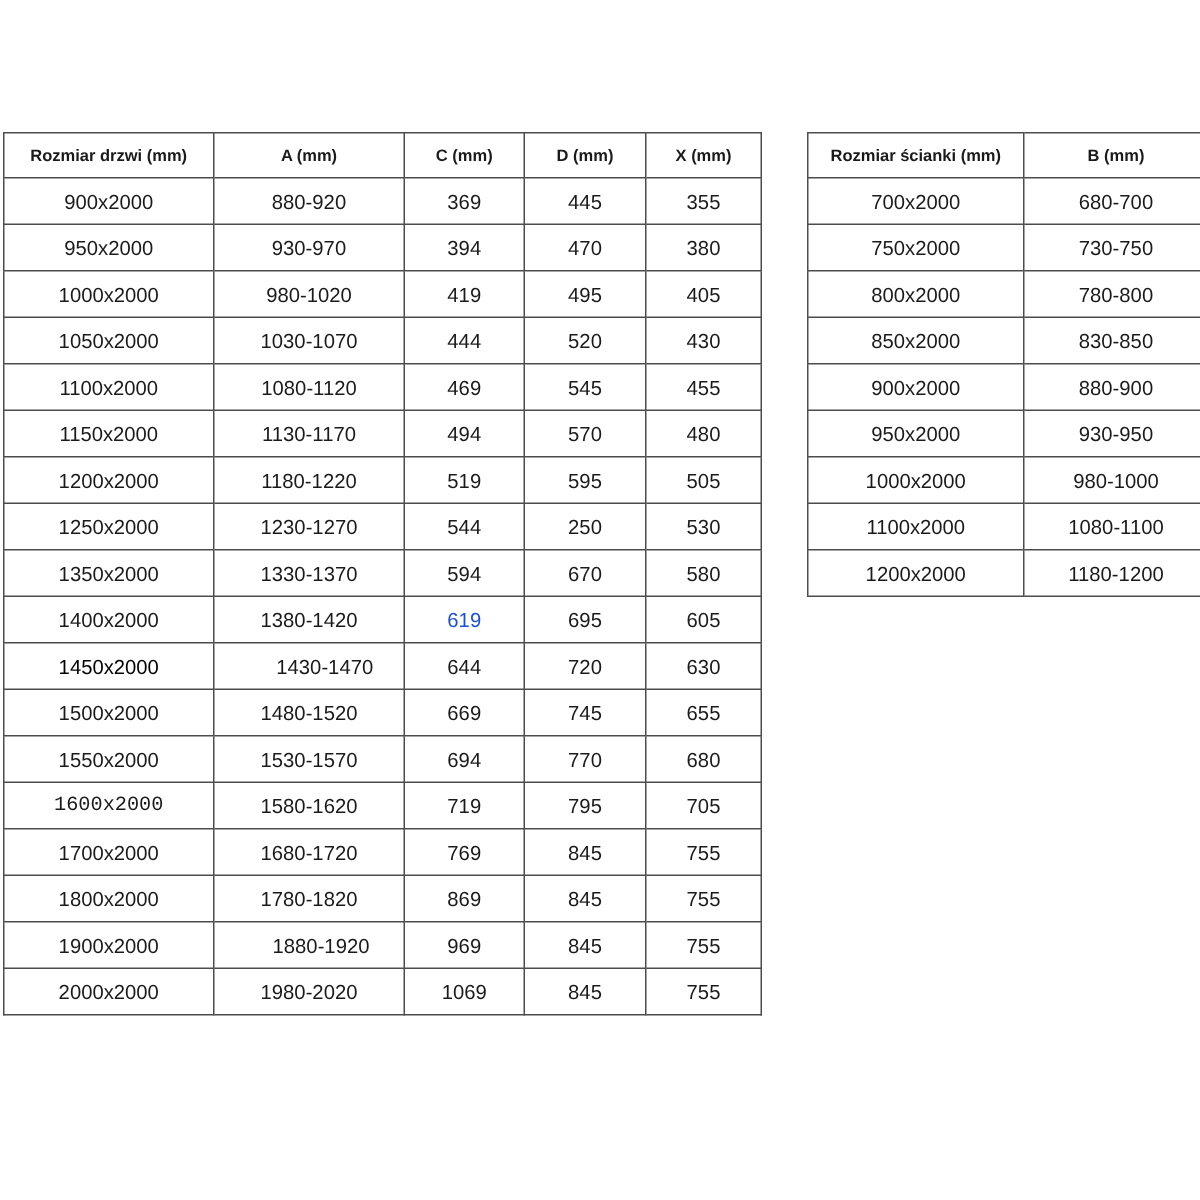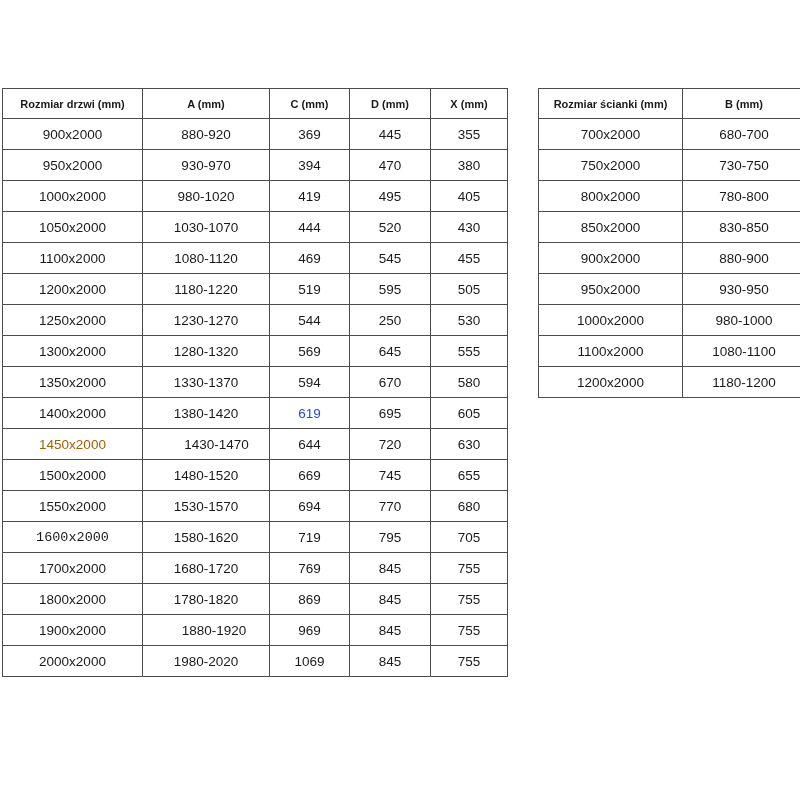--- a/index.html
+++ b/index.html
@@ -105,56 +105,56 @@
           <td style="border-color: rgb(76, 76, 76); color: rgb(26, 26, 26);">430</td>
         </tr>
         <tr>
           <td style="border-color: rgb(76, 76, 76); color: rgb(26, 26, 26);">1100x2000</td>
           <td style="border-color: rgb(76, 76, 76); color: rgb(26, 26, 26);">1080-1120</td>
           <td style="border-color: rgb(76, 76, 76); color: rgb(26, 26, 26);">469</td>
           <td style="border-color: rgb(76, 76, 76); color: rgb(26, 26, 26);">545</td>
           <td style="border-color: rgb(76, 76, 76); color: rgb(26, 26, 26);">455</td>
         </tr>
         <tr>
+          <td style="border-color: rgb(76, 76, 76); color: rgb(26, 26, 26);">1150x2000</td>
+          <td style="border-color: rgb(76, 76, 76); color: rgb(26, 26, 26);">1130-1170</td>
+          <td style="border-color: rgb(76, 76, 76); color: rgb(26, 26, 26);">494</td>
+          <td style="border-color: rgb(76, 76, 76); color: rgb(26, 26, 26);">570</td>
+          <td style="border-color: rgb(76, 76, 76); color: rgb(26, 26, 26);">480</td>
+        </tr>
+        <tr>
           <td style="border-color: rgb(76, 76, 76); color: rgb(26, 26, 26);">1200x2000</td>
           <td style="border-color: rgb(76, 76, 76); color: rgb(26, 26, 26);">1180-1220</td>
           <td style="border-color: rgb(76, 76, 76); color: rgb(26, 26, 26);">519</td>
           <td style="border-color: rgb(76, 76, 76); color: rgb(26, 26, 26);">595</td>
           <td style="border-color: rgb(76, 76, 76); color: rgb(26, 26, 26);">505</td>
         </tr>
         <tr>
           <td style="border-color: rgb(76, 76, 76); color: rgb(26, 26, 26);">1250x2000</td>
           <td style="border-color: rgb(76, 76, 76); color: rgb(26, 26, 26);">1230-1270</td>
           <td style="border-color: rgb(76, 76, 76); color: rgb(26, 26, 26);">544</td>
           <td style="border-color: rgb(76, 76, 76); color: rgb(26, 26, 26);">250</td>
           <td style="border-color: rgb(76, 76, 76); color: rgb(26, 26, 26);">530</td>
         </tr>
         <tr>
-          <td style="border-color: rgb(76, 76, 76); color: rgb(26, 26, 26);">1300x2000</td>
-          <td style="border-color: rgb(76, 76, 76); color: rgb(26, 26, 26);">1280-1320</td>
-          <td style="border-color: rgb(76, 76, 76); color: rgb(26, 26, 26);">569</td>
-          <td style="border-color: rgb(76, 76, 76); color: rgb(26, 26, 26);">645</td>
-          <td style="border-color: rgb(76, 76, 76); color: rgb(26, 26, 26);">555</td>
-        </tr>
-        <tr>
           <td style="border-color: rgb(76, 76, 76); color: rgb(26, 26, 26);">1350x2000</td>
           <td style="border-color: rgb(76, 76, 76); color: rgb(26, 26, 26);">1330-1370</td>
           <td style="border-color: rgb(76, 76, 76); color: rgb(26, 26, 26);">594</td>
           <td style="border-color: rgb(76, 76, 76); color: rgb(26, 26, 26);">670</td>
           <td style="border-color: rgb(76, 76, 76); color: rgb(26, 26, 26);">580</td>
         </tr>
         <tr>
           <td style="border-color: rgb(76, 76, 76); color: rgb(26, 26, 26);">1400x2000</td>
           <td style="border-color: rgb(76, 76, 76); color: rgb(26, 26, 26);">1380-1420</td>
           <td style="border-color: rgb(76, 76, 76); color: #1d4ed8;">619</td>
           <td style="border-color: rgb(76, 76, 76); color: rgb(26, 26, 26);">695</td>
           <td style="border-color: rgb(76, 76, 76); color: rgb(26, 26, 26);">605</td>
         </tr>
         <tr>
-          <td style="border-color: rgb(76, 76, 76); color: #a16207;">1450x2000</td>
+          <td style="border-color: rgb(76, 76, 76); color: #000000;">1450x2000</td>
           <td style="border-color: rgb(76, 76, 76); color: rgb(26, 26, 26); padding-left: 23px;">1430-1470</td>
           <td style="border-color: rgb(76, 76, 76); color: rgb(26, 26, 26);">644</td>
           <td style="border-color: rgb(76, 76, 76); color: rgb(26, 26, 26);">720</td>
           <td style="border-color: rgb(76, 76, 76); color: rgb(26, 26, 26);">630</td>
         </tr>
         <tr>
           <td style="border-color: rgb(76, 76, 76); color: rgb(26, 26, 26);">1500x2000</td>
           <td style="border-color: rgb(76, 76, 76); color: rgb(26, 26, 26);">1480-1520</td>
           <td style="border-color: rgb(76, 76, 76); color: rgb(26, 26, 26);">669</td>
           <td style="border-color: rgb(76, 76, 76); color: rgb(26, 26, 26);">745</td>

